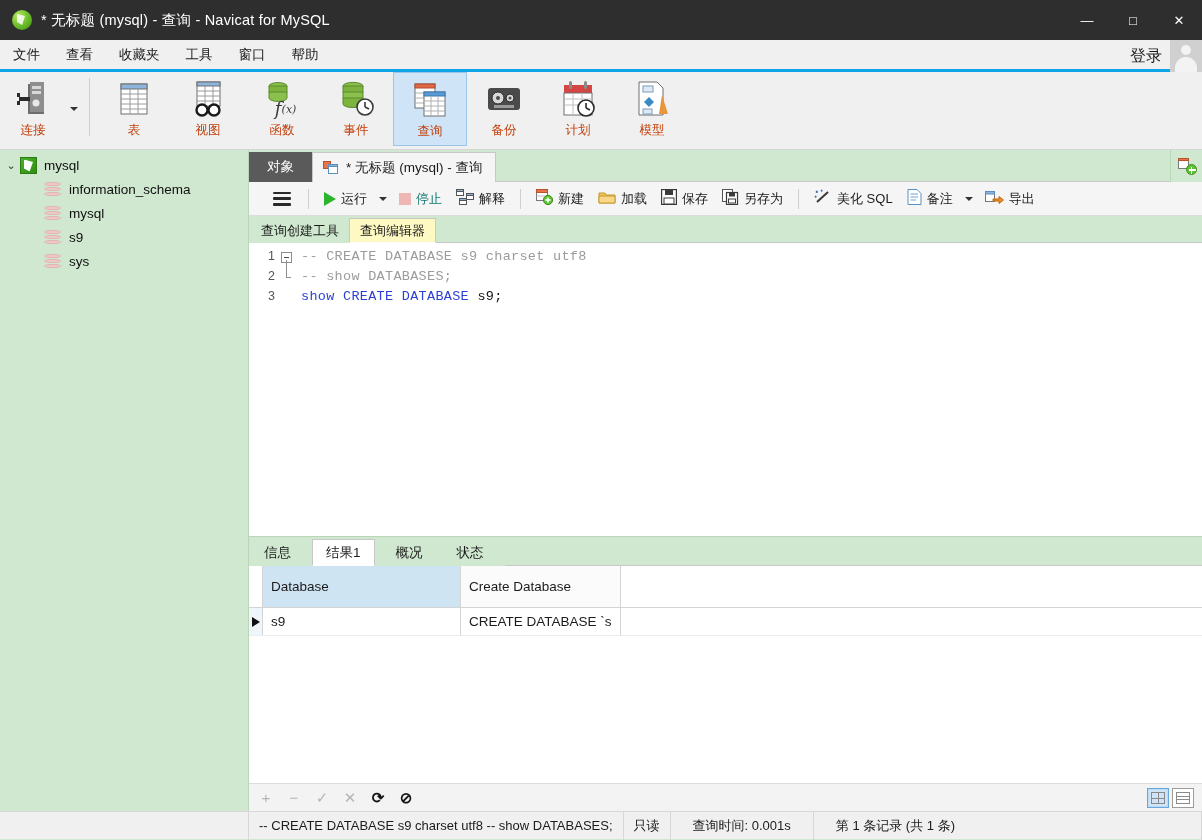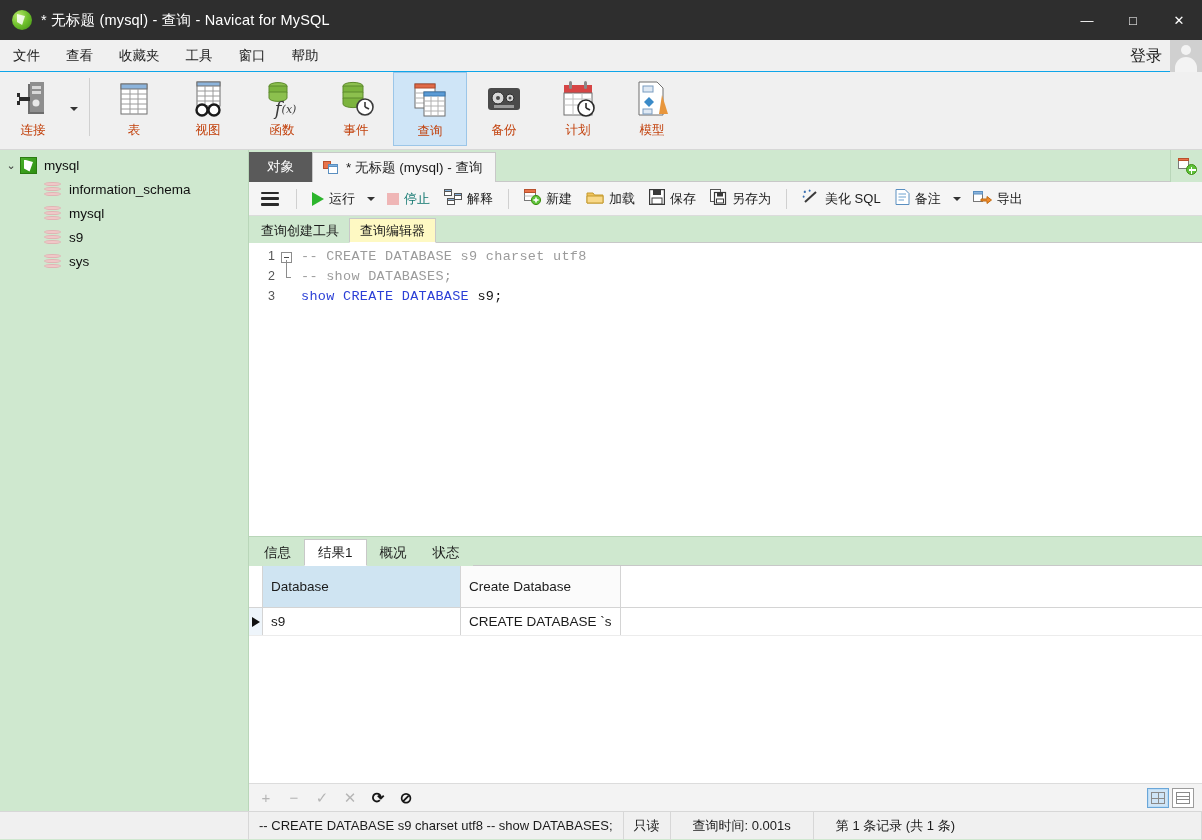--- a/index.html
+++ b/index.html
@@ -33,21 +33,21 @@
   .title-text { font-size:14.5px; letter-spacing:.2px; white-space:nowrap; }
   .win-ctrls { position:absolute; right:0; top:0; height:40px; display:flex; }
   .win-btn {
     width:46px; height:40px; display:flex; align-items:center; justify-content:center;
     color:#ffffff;
   }
 
   
   .menubar {
     height:32px; background:#f0f0f0; display:flex; align-items:center;
-    position:relative; border-bottom:1px solid #0ea5e9;
+    position:relative; border-bottom:3px solid #0ea5e9;
   }
   .menu-item {
     padding:0 13px; height:32px; line-height:32px; font-size:13.5px; color:#1b1b1b;
     white-space:nowrap;
   }
   .menu-right { position:absolute; right:0; top:0; height:32px; display:flex; align-items:center; }
   .login-label { font-size:16px; color:#1b1b1b; margin-right:8px;margin-left:44px; }
   .avatar {
     width:32px; height:32px; background:#d0d0d0; position:relative; overflow:hidden;
   }
@@ -136,21 +136,21 @@
   }
   .addtab-ico i.plus:before, .addtab-ico i.plus:after {
     content:""; position:absolute; background:#ffffff;
   }
   .addtab-ico i.plus:before { left:2px; top:4px; width:7px; height:1.5px; }
   .addtab-ico i.plus:after { left:4px; top:2px; width:1.5px; height:7px; }
 
   
   .qtoolbar {
     height:34px; background:#f5f5f5; display:flex; align-items:center;
-    border-bottom:1px solid #dcdcdc; padding-left:4px; gap:2px;
+    border-bottom:1px solid #dcdcdc; padding-left:16px; gap:2px;
   }
   .qt-btn {
     display:flex; align-items:center; gap:5px; height:26px; padding:0 6px;
     font-size:13px; color:#1b1b1b; white-space:nowrap; border-radius:2px;
   }
   .qt-btn.disabled { color:#0f766e; }
   .qt-sep { width:1px; height:20px; background:#d0d0d0; margin:0 7px; }
   .hamburger { width:18px; height:14px; display:flex; flex-direction:column; justify-content:space-between; }
   .hamburger i { display:block; height:2.6px; background:#2a2a2a; border-radius:1px; }
   .play { width:0; height:0; border-top:7px solid transparent; border-bottom:7px solid transparent; border-left:12px solid #2cb52c; }
@@ -176,21 +176,21 @@
   .fold-box:before { content:""; position:absolute; left:2px; top:4px; width:5px; height:1px; background:#4a4a4a; }
   .fold-tail { position:absolute; left:7px; top:0px; width:1px; height:12px; background:#8c8c8c; }
   .fold-end { position:absolute; left:7px; top:0px; width:1px; height:8px; background:#8c8c8c; }
   .fold-end:after { content:""; position:absolute; left:0; top:8px; width:5px; height:1px; background:#8c8c8c; }
   .code-txt { padding-left:6px; white-space:pre; letter-spacing:.3px; }
   .cm { color:#9b9b9b; }
   .kw { color:#2b3fd6; }
   .idn { color:#111111; }
 
   
-  .restabs { height:30px; background:#cfe8cf; display:flex; align-items:flex-end; padding-left:2px; border-top:1px solid #b9d6b9; }
+  .restabs { height:30px; background:#cfe8cf; display:flex; align-items:flex-end; padding-left:2px; border-top:1px solid #b9d6b9;gap:8px; }
   .restab { height:27px; padding:0 13px; font-size:13.5px; color:#1b1b1b; display:flex; align-items:center; }
   .restab.active { background:#ffffff; border:1px solid #c8c8c8; border-bottom-color:#ffffff; }
   .restab-rest { flex:1; height:27px; border-bottom:1px solid #c8c8c8; }
 
   
   .grid { background:#ffffff; flex:1; display:flex; flex-direction:column; position:relative; }
   .grid-head { display:flex; height:42px; border-bottom:1px solid #d4d4d4; }
   .gutter-cell { width:14px; border-right:1px solid #d4d4d4; background:#ffffff; flex:none; }
   .gh-cell {
     display:flex; align-items:center; padding-left:8px; font-size:13.5px; color:#1b1b1b;

